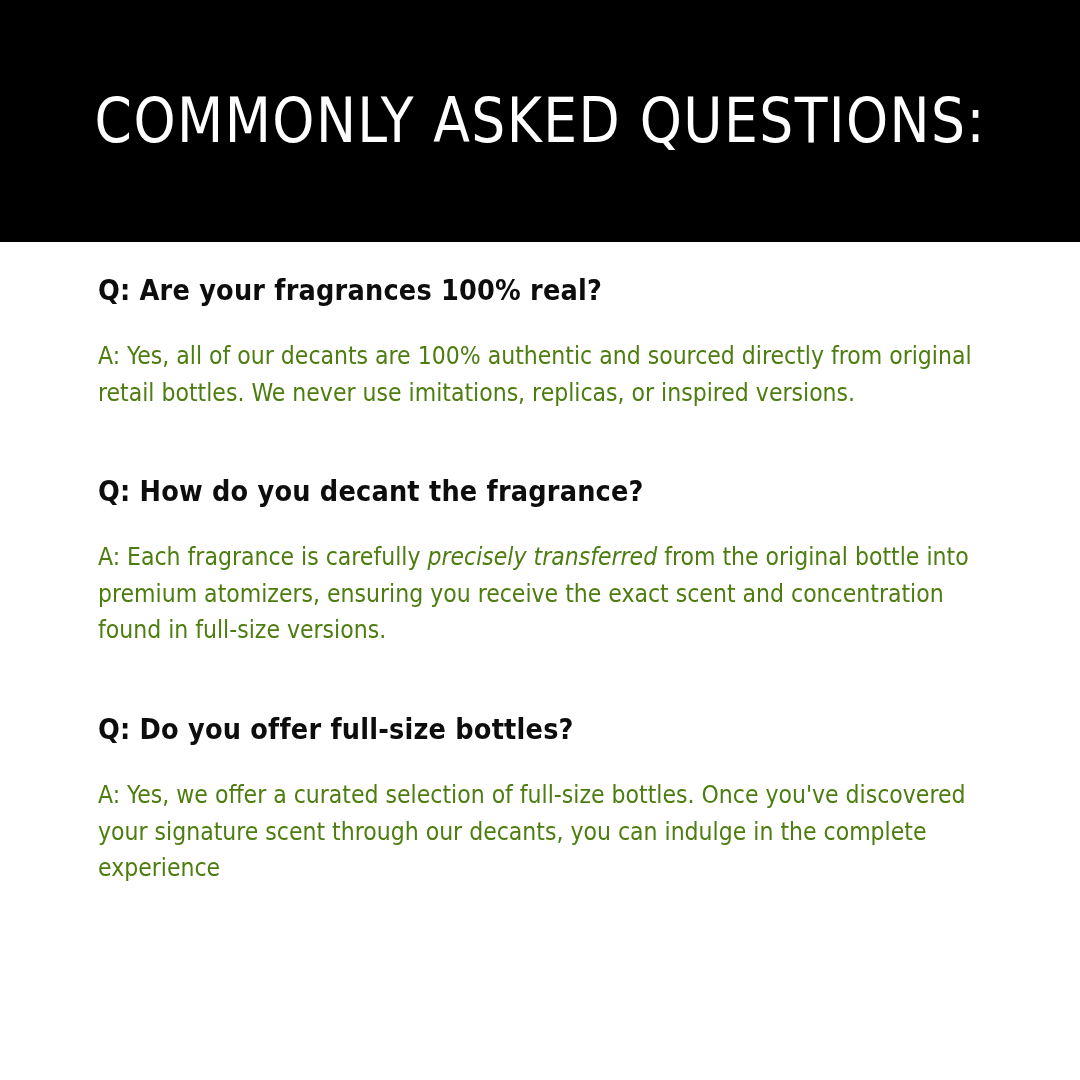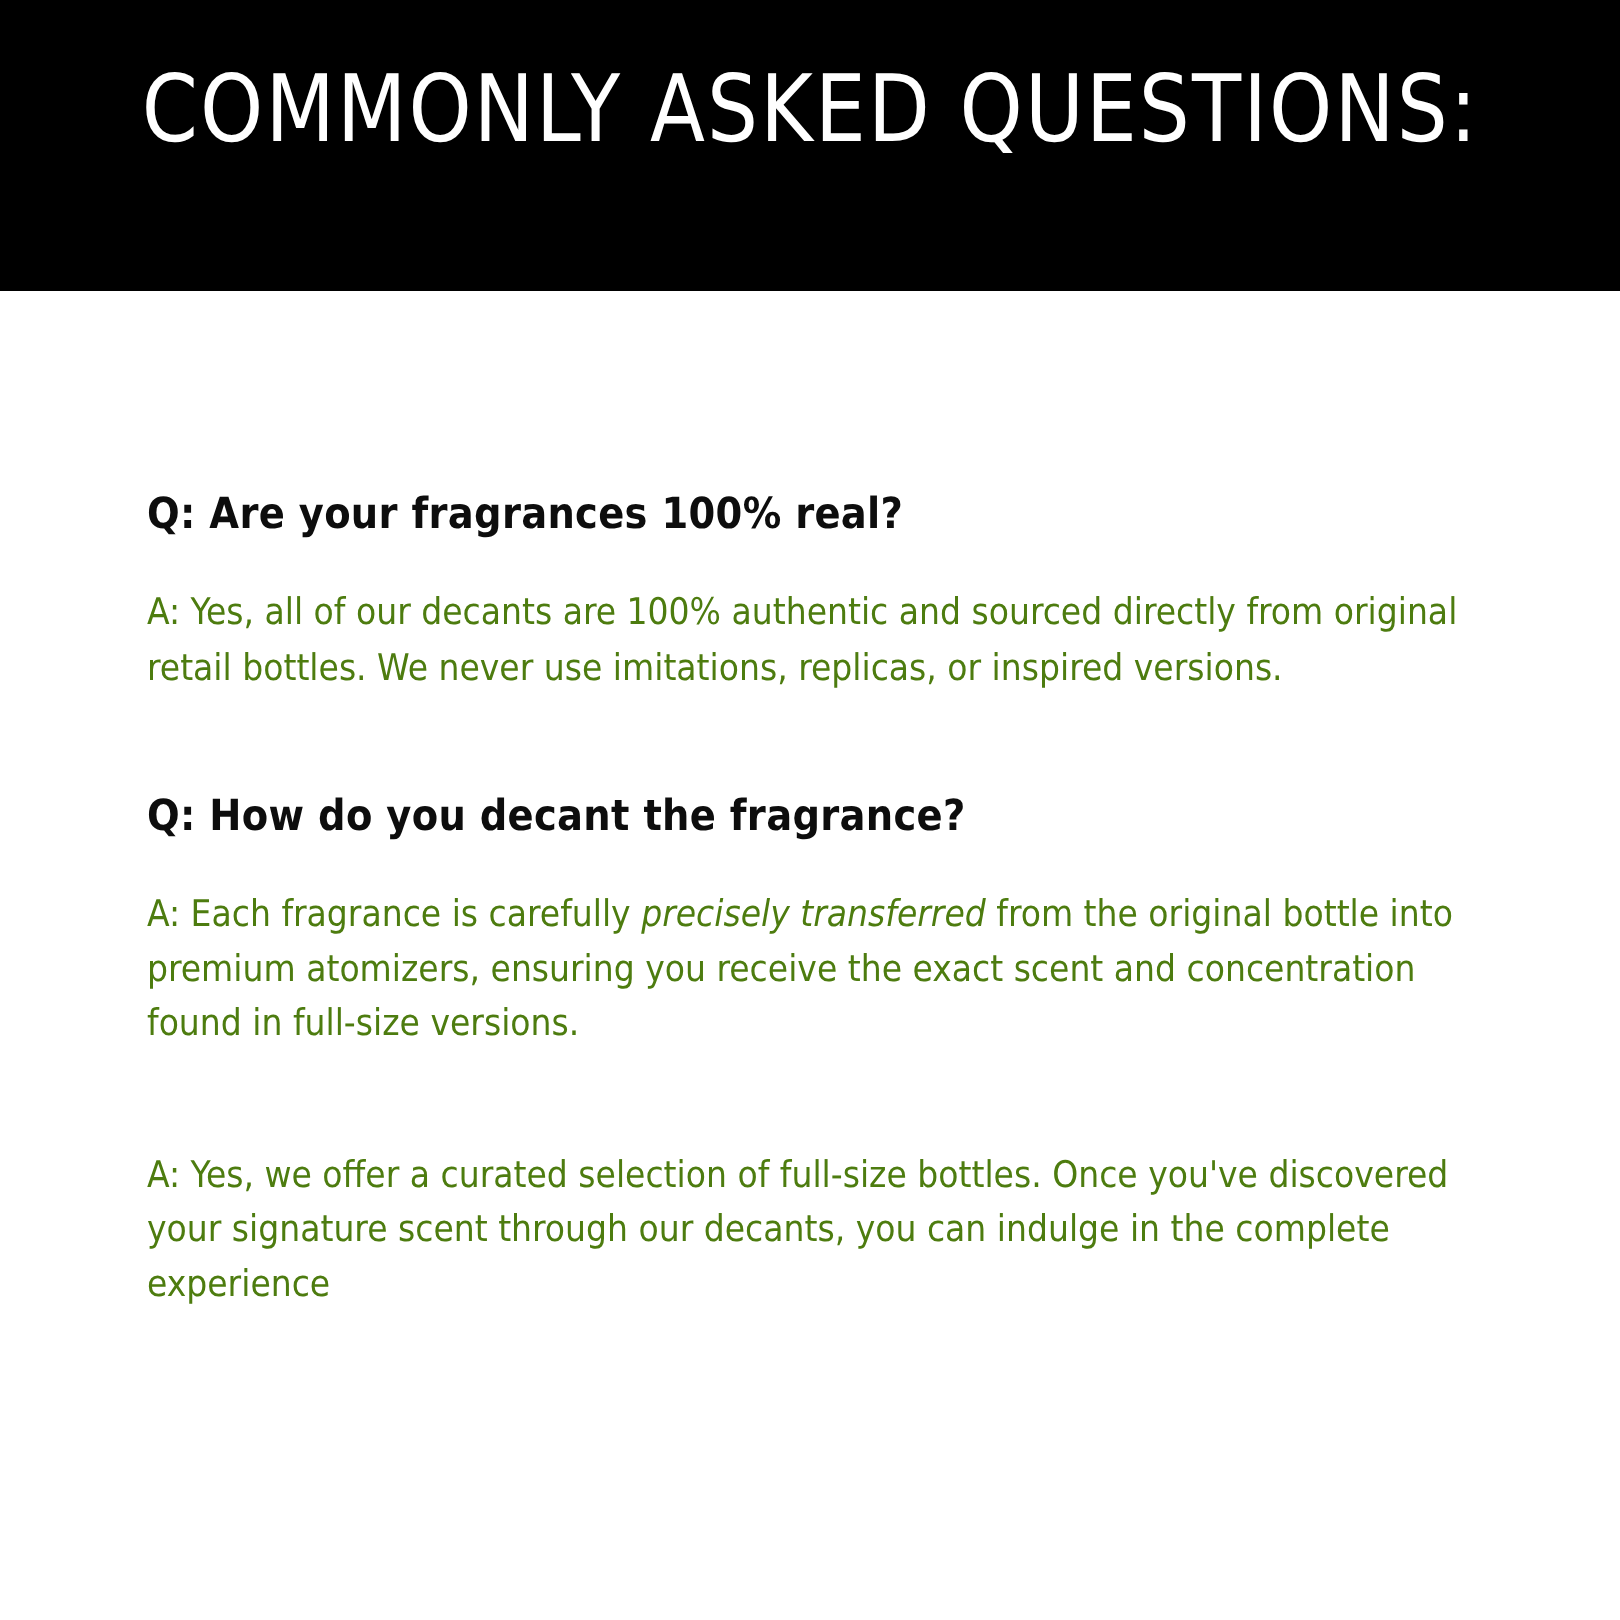--- a/index.html
+++ b/index.html
@@ -18,24 +18,24 @@
     position: relative;
     width: 1080px;
     height: 1080px;
     background: #ffffff;
   }
   .header-band {
     position: absolute;
     top: 0;
     left: 0;
     width: 1080px;
-    height: 194px;
+    height: 242px;
     background: #000000;
     display: flex;
-    align-items: flex-start;
+    align-items: center;
     justify-content: center;
   }
   .header-title {
     color: #ffffff;
     font-size: 62px;
     letter-spacing: 1.5px;
     font-weight: 400;
     line-height: 1;
     text-align: center;
     white-space: nowrap;
@@ -54,21 +54,21 @@
     padding: 0;
     list-style: none;
   }
   .faq-item {
     padding: 0 75px 0 98px;
   }
   .faq-item + .faq-item {
     margin-top: 64px;
   }
   .faq-item:first-child {
-    margin-top: 84px;
+    margin-top: 32px;
   }
   .question {
     font-size: 28.5px;
     font-weight: 700;
     letter-spacing: 0.2px;
     color: #0d0d0d;
     margin: 0 0 30px 0;
     line-height: 1.2;
   }
   .answer {
@@ -98,19 +98,20 @@
         <p class="question">Q: Are your fragrances 100% real?</p>
         <p class="answer"><span>A: Yes, all of our decants are 100% authentic and sourced directly from original retail bottles. We never use imitations, replicas, or inspired versions.</span><em></em><span></span></p>
       </li>
 
       <li class="faq-item">
         <p class="question">Q: How do you decant the fragrance?</p>
         <p class="answer"><span>A: Each fragrance is carefully </span><em>precisely transferred</em><span> from the original bottle into premium atomizers, ensuring you receive the exact scent and concentration found in full-size versions.</span></p>
       </li>
 
       <li class="faq-item">
+        <p class="question">Q: Do you offer full-size bottles?</p>
         <p class="answer"><span>A: Yes, we offer a curated selection of full-size bottles. Once you've discovered your signature scent through our decants, you can indulge in the complete experience</span><em></em><span></span></p>
       </li>
 
     </ul>
   </div>
 
 </div>
 
 </body></html>

